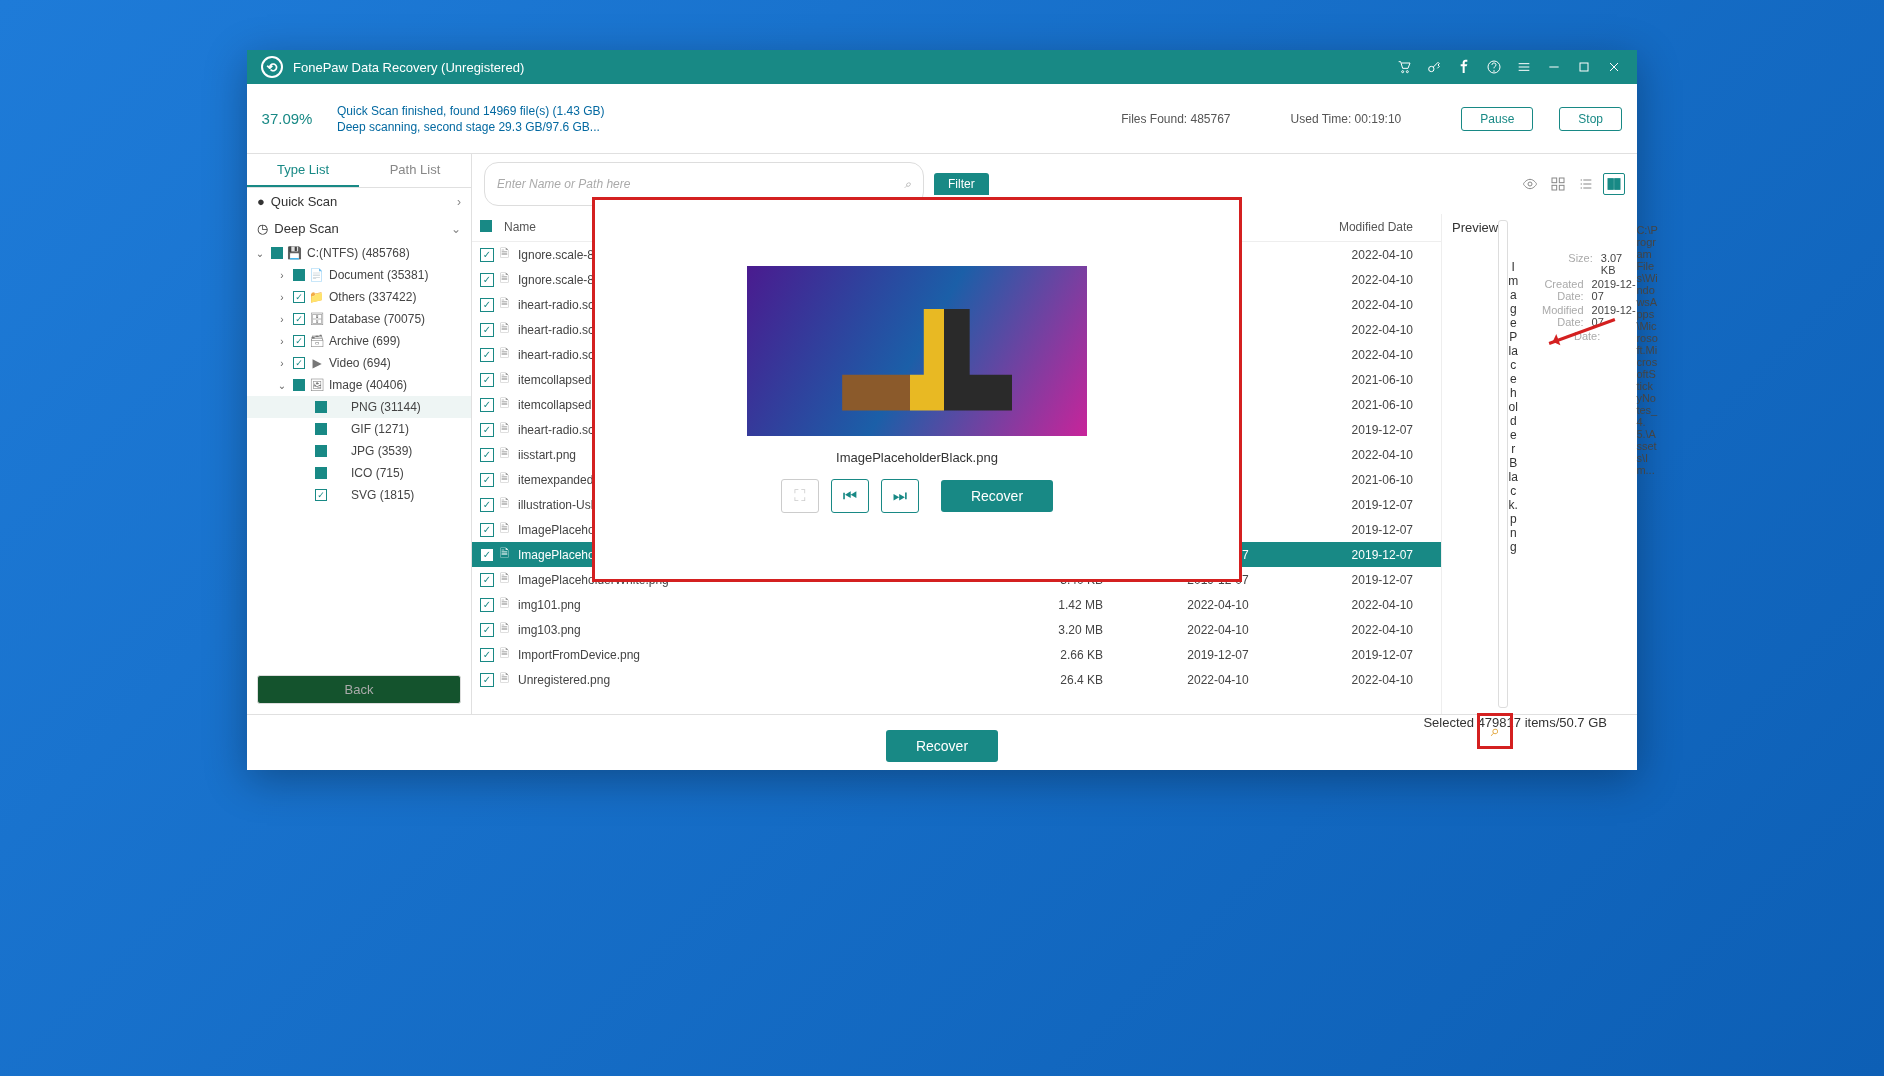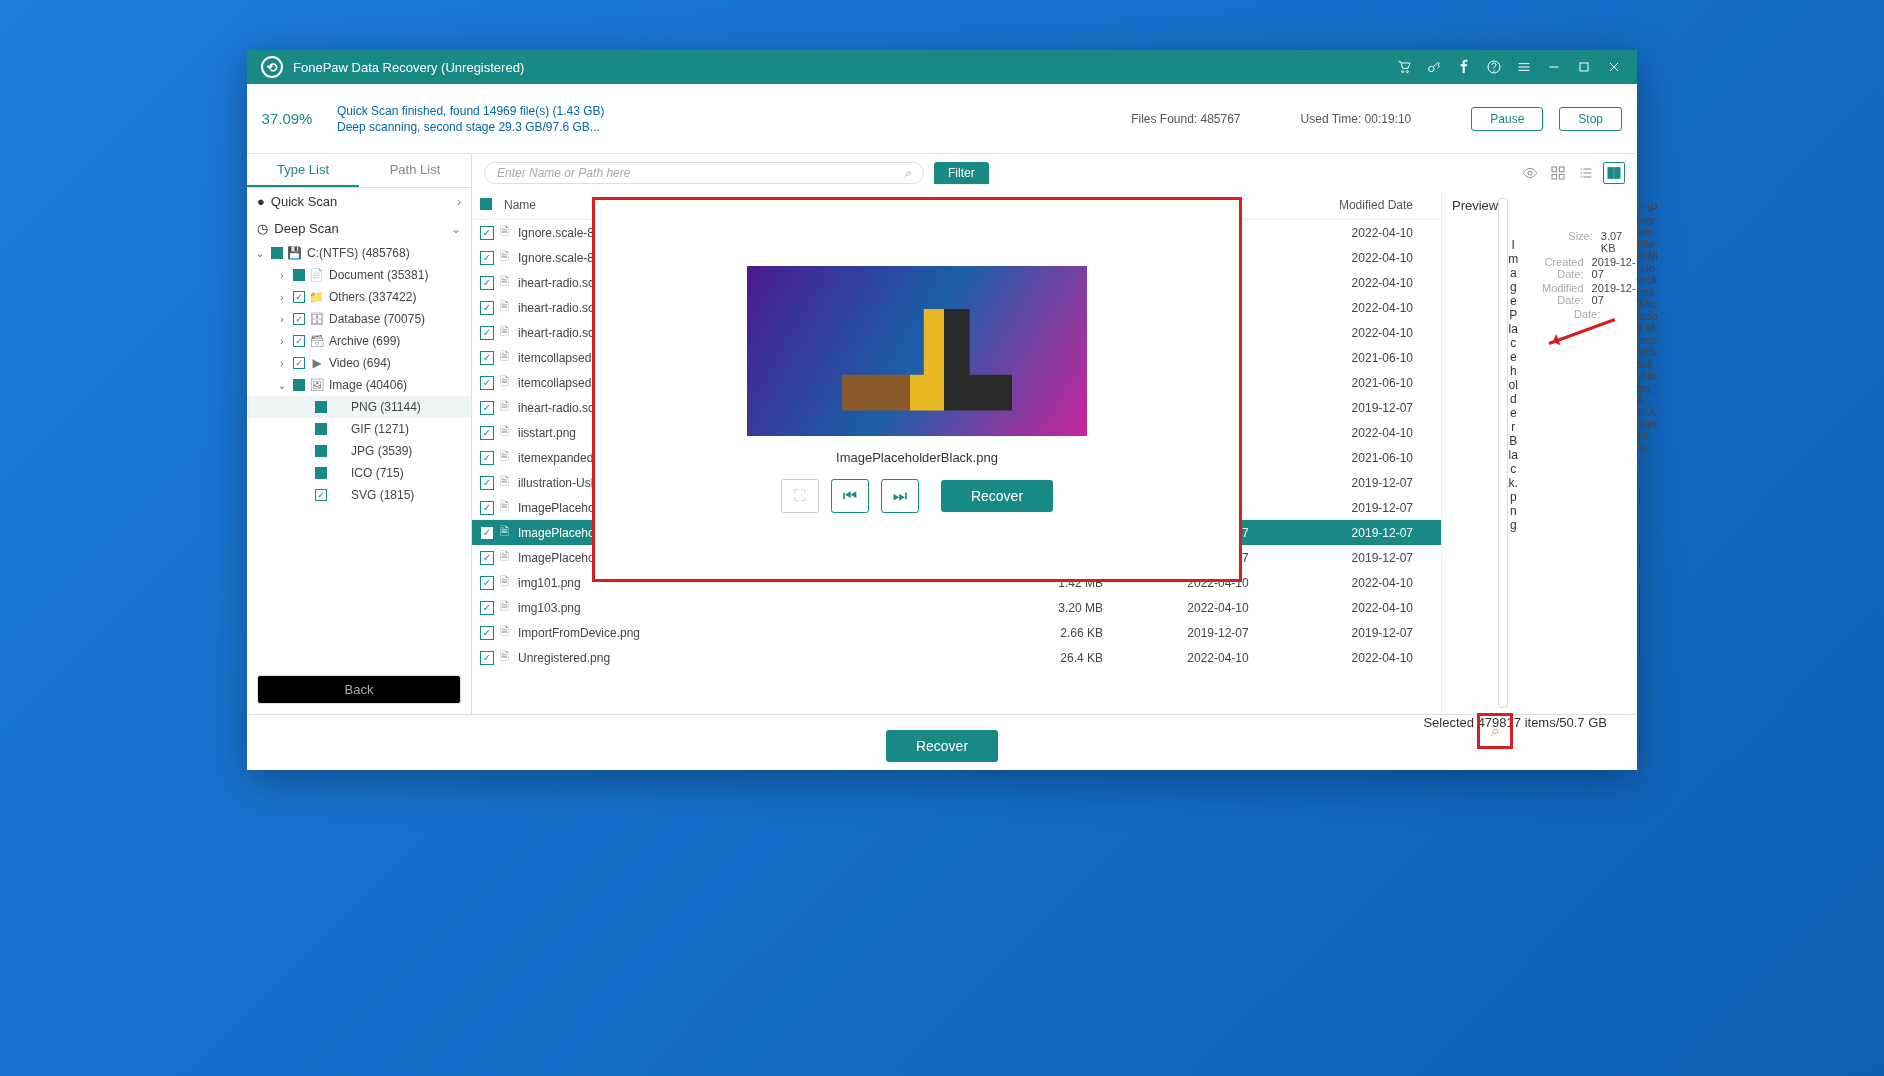--- a/index.html
+++ b/index.html
@@ -10,41 +10,41 @@
 .titlebar .title { font-size: 13px; }
 .titlebar .spacer { flex: 1; }
 .titlebar .tb-icon { width: 30px; height: 30px; display: flex; align-items: center; justify-content: center; cursor: pointer; color: #fff; }
 .titlebar .tb-icon svg { width: 16px; height: 16px; stroke: #fff; fill: none; stroke-width: 1.5; }
 .statusbar { height: 70px; display: flex; align-items: center; border-bottom: 1px solid #e0e0e0; position: relative; }
 .pct { width: 80px; height: 70px; display: flex; align-items: center; justify-content: center; font-size: 15px; color: #188985; position: relative; }
 .pct::before { content: ""; position: absolute; top: 0; left: 0; width: 80px; height: 70px; background: radial-gradient(ellipse at 60% 50%, #a7ddd2 0%, #d9f0ec 60%, transparent 70%); z-index: -1; }
 .scaninfo { flex: 1; font-size: 12px; color: #0369a1; padding-left: 10px; }
 .scaninfo div { margin: 2px 0; }
 .filesfound, .usedtime { font-size: 12px; color: #555; margin-right: 60px; }
-.scanbtns { display: flex; gap: 16px; margin-right: 15px; }
+.scanbtns { display: flex; gap: 26px; margin-right: 15px; }
 .scanbtn { border: 1px solid #188985; background: #fff; color: #188985; padding: 4px 18px; font-size: 12px; border-radius: 3px; cursor: pointer; }
 .content { display: flex; height: 560px; }
 .sidebar { width: 225px; border-right: 1px solid #e0e0e0; display: flex; flex-direction: column; overflow: hidden; }
 .tabs { display: flex; border-bottom: 1px solid #e0e0e0; }
 .tab { flex: 1; text-align: center; padding: 8px 0; font-size: 13px; color: #888; cursor: pointer; }
 .tab.active { color: #188985; border-bottom: 2px solid #188985; }
 .scantype { display: flex; align-items: center; padding: 6px 10px; font-size: 13px; color: #333; }
 .scantype .chev { margin-left: auto; color: #888; font-size: 12px; }
 .tree { flex: 1; overflow-y: auto; font-size: 12px; }
 .tnode { display: flex; align-items: center; padding: 4px 5px; white-space: nowrap; gap: 4px; cursor: pointer; }
 .tnode .exp { width: 14px; text-align: center; color: #666; font-size: 10px; }
 .tnode .cb { width: 12px; height: 12px; border: 1.5px solid #188985; display: inline-flex; align-items: center; justify-content: center; font-size: 9px; color: #188985; }
 .tnode .cb.some { background: #188985; }
 .tnode .ticon { width: 16px; font-size: 12px; color: #777; text-align: center; }
 .tnode.sel { background: #eef5f4; }
 .tnode .lbl { color: #444; }
-.backbtn { margin: 10px; border: 1px solid #ddd; background: #000000; padding: 6px 0; text-align: center; font-size: 13px; color: #aaa; border-radius: 3px; cursor: pointer; }
+.backbtn { margin: 10px; border: 1px solid #ddd; background: #14532d; padding: 6px 0; text-align: center; font-size: 13px; color: #aaa; border-radius: 3px; cursor: pointer; }
 .main { flex: 1; display: flex; flex-direction: column; }
 .searchrow { display: flex; align-items: center; padding: 8px 12px; gap: 10px; }
-.searchbox { flex: 0 0 440px; border: 1px solid #ddd; border-radius: 14px; padding: 3px 12px; font-size: 12px; font-style: italic; color: #aaa; display: flex; align-items: center; }
+.searchbox { flex: 0 0 440px; border: 1px solid #ddd; border-radius: 14px; padding: 14px 12px; font-size: 12px; font-style: italic; color: #aaa; display: flex; align-items: center; }
 .searchbox .sicon { margin-left: auto; color: #aaa; }
 .filterbtn { background: #188985; color: #fff; border: none; padding: 4px 14px; font-size: 12px; border-radius: 3px 3px 0 0; cursor: pointer; }
 .viewicons { margin-left: auto; display: flex; gap: 6px; align-items: center; }
 .vicon { width: 22px; height: 22px; display: flex; align-items: center; justify-content: center; cursor: pointer; border: 1px solid transparent; }
 .vicon.active { border-color: #188985; border-radius: 2px; }
 .vicon svg { width: 16px; height: 16px; stroke: #888; fill: none; stroke-width: 1.5; }
 .vicon.active svg { stroke: #188985; fill: #188985; }
 .filelist { flex: 1; display: flex; }
 .filecol { flex: 1; display: flex; flex-direction: column; border-right: 1px solid #eee; }
 .fhdr { display: flex; padding: 6px 8px; font-size: 12px; color: #555; border-bottom: 1px solid #eee; }

